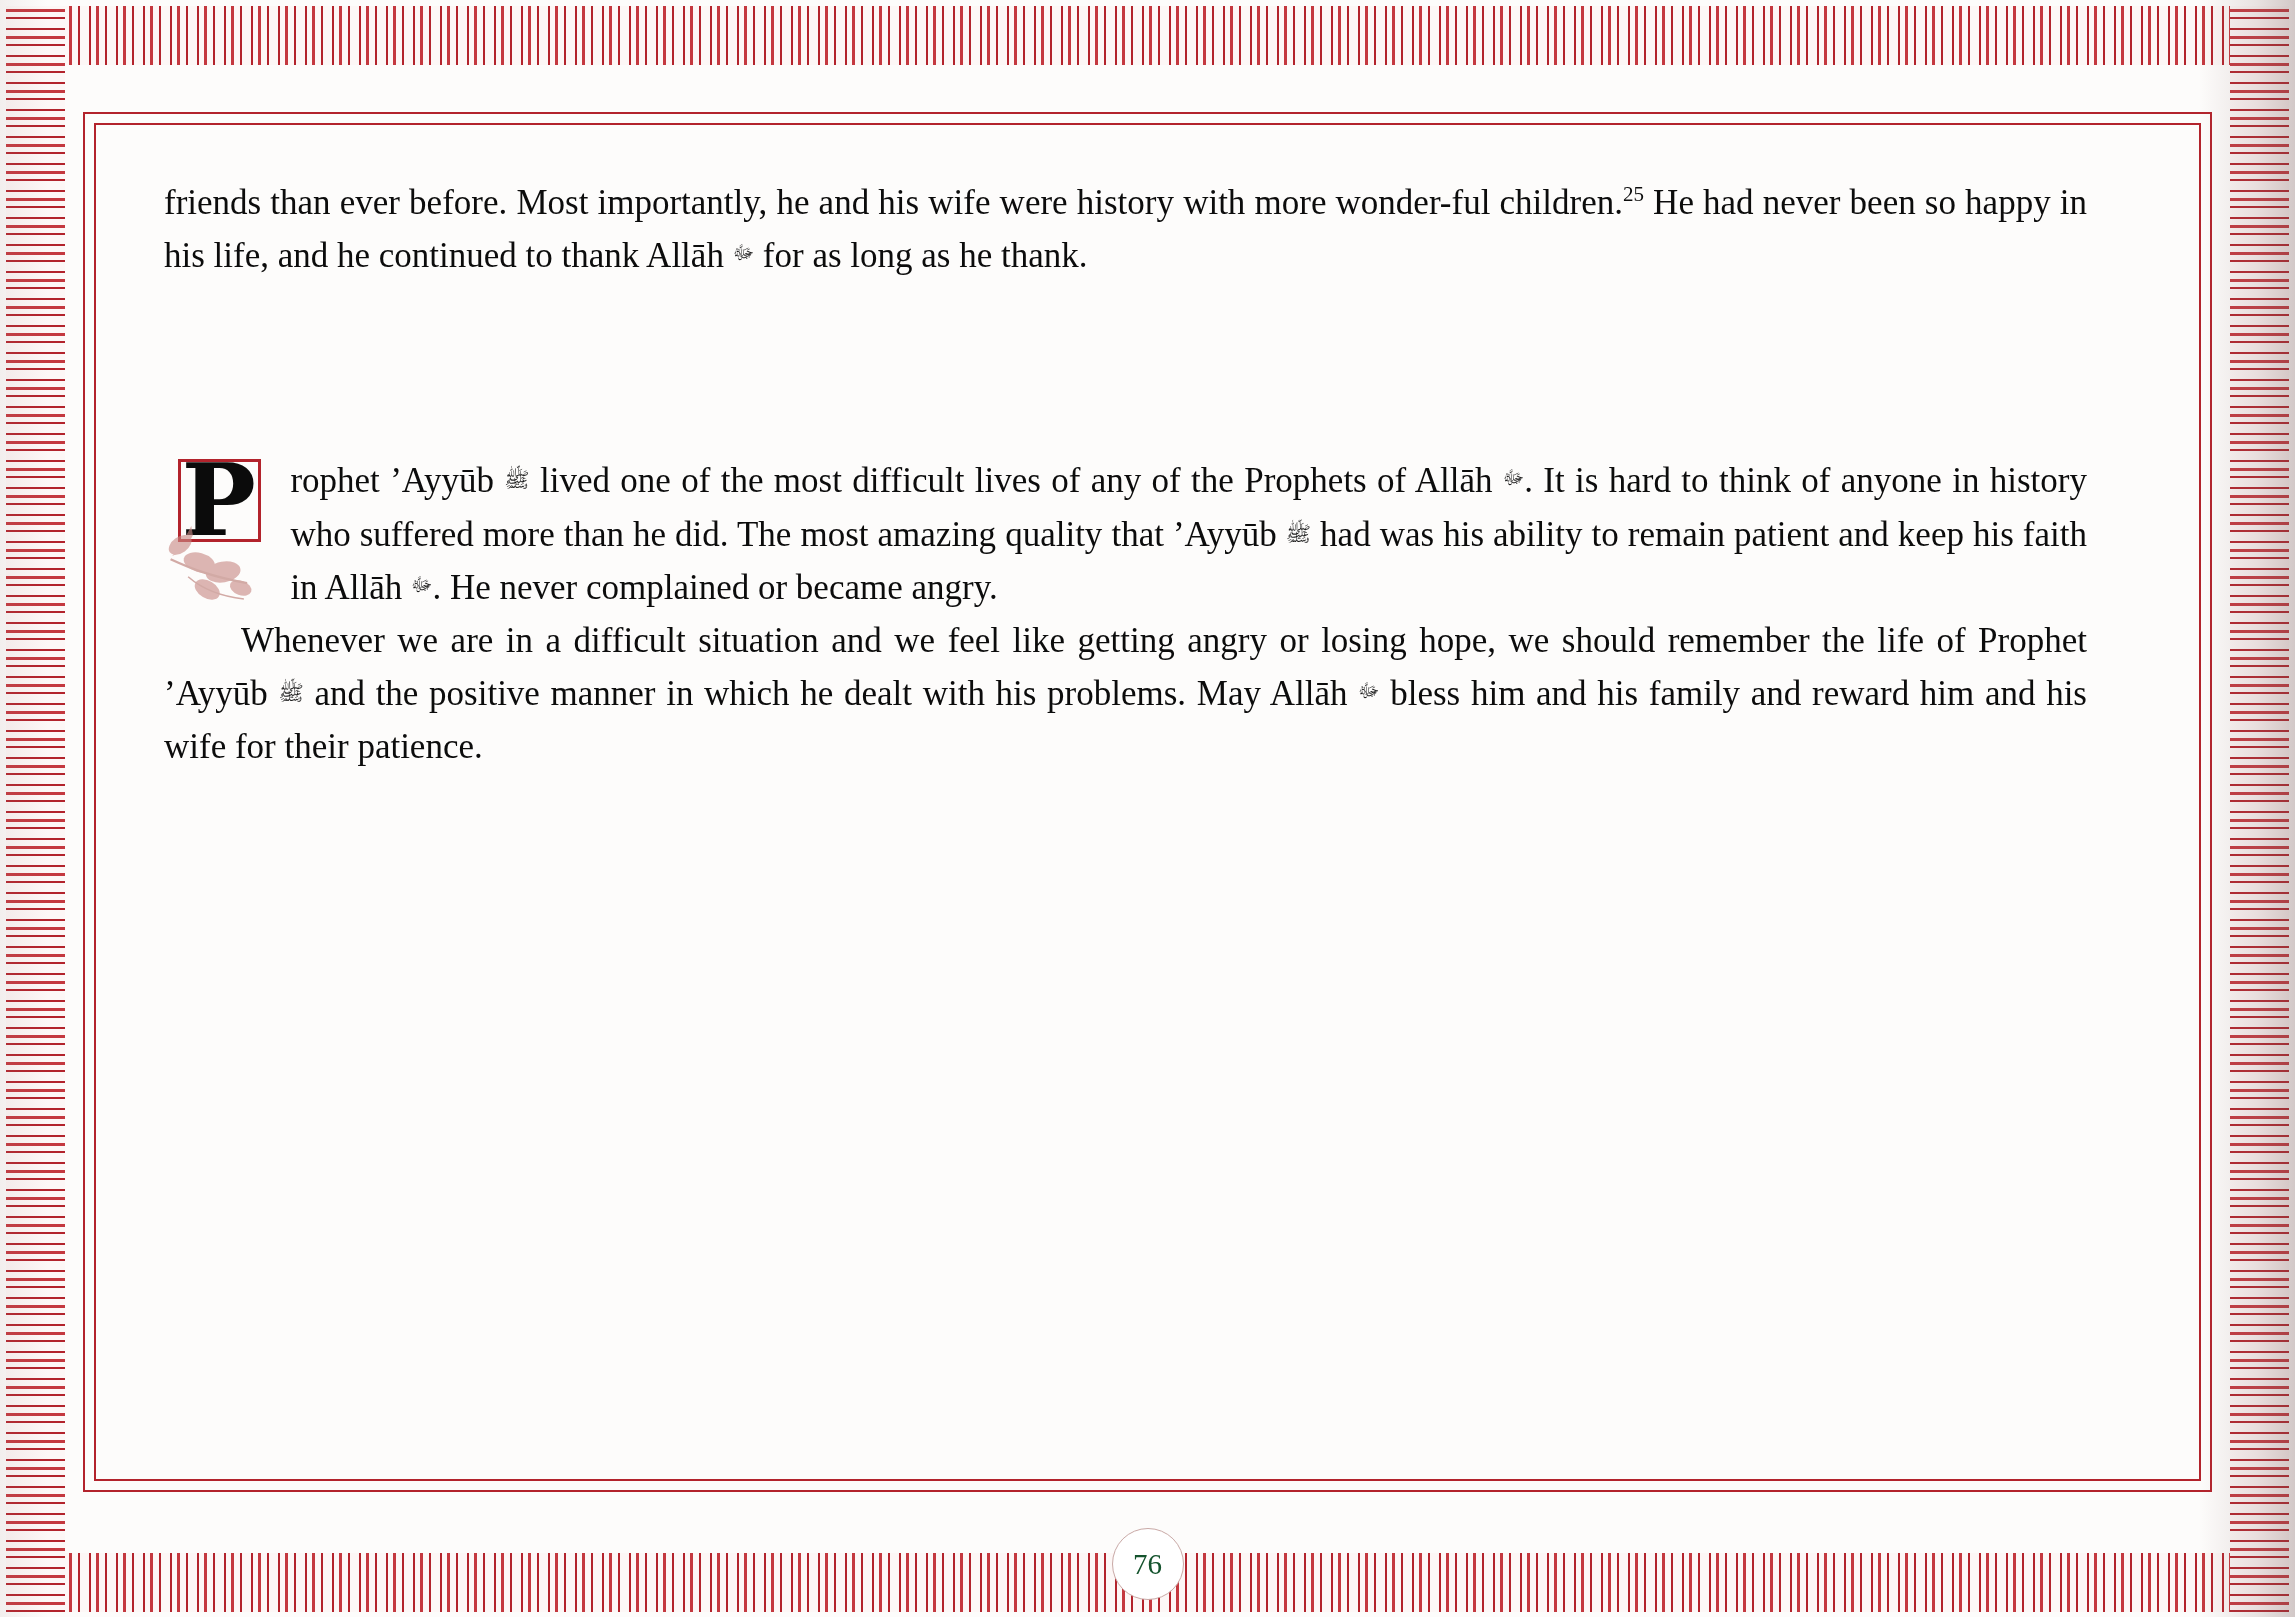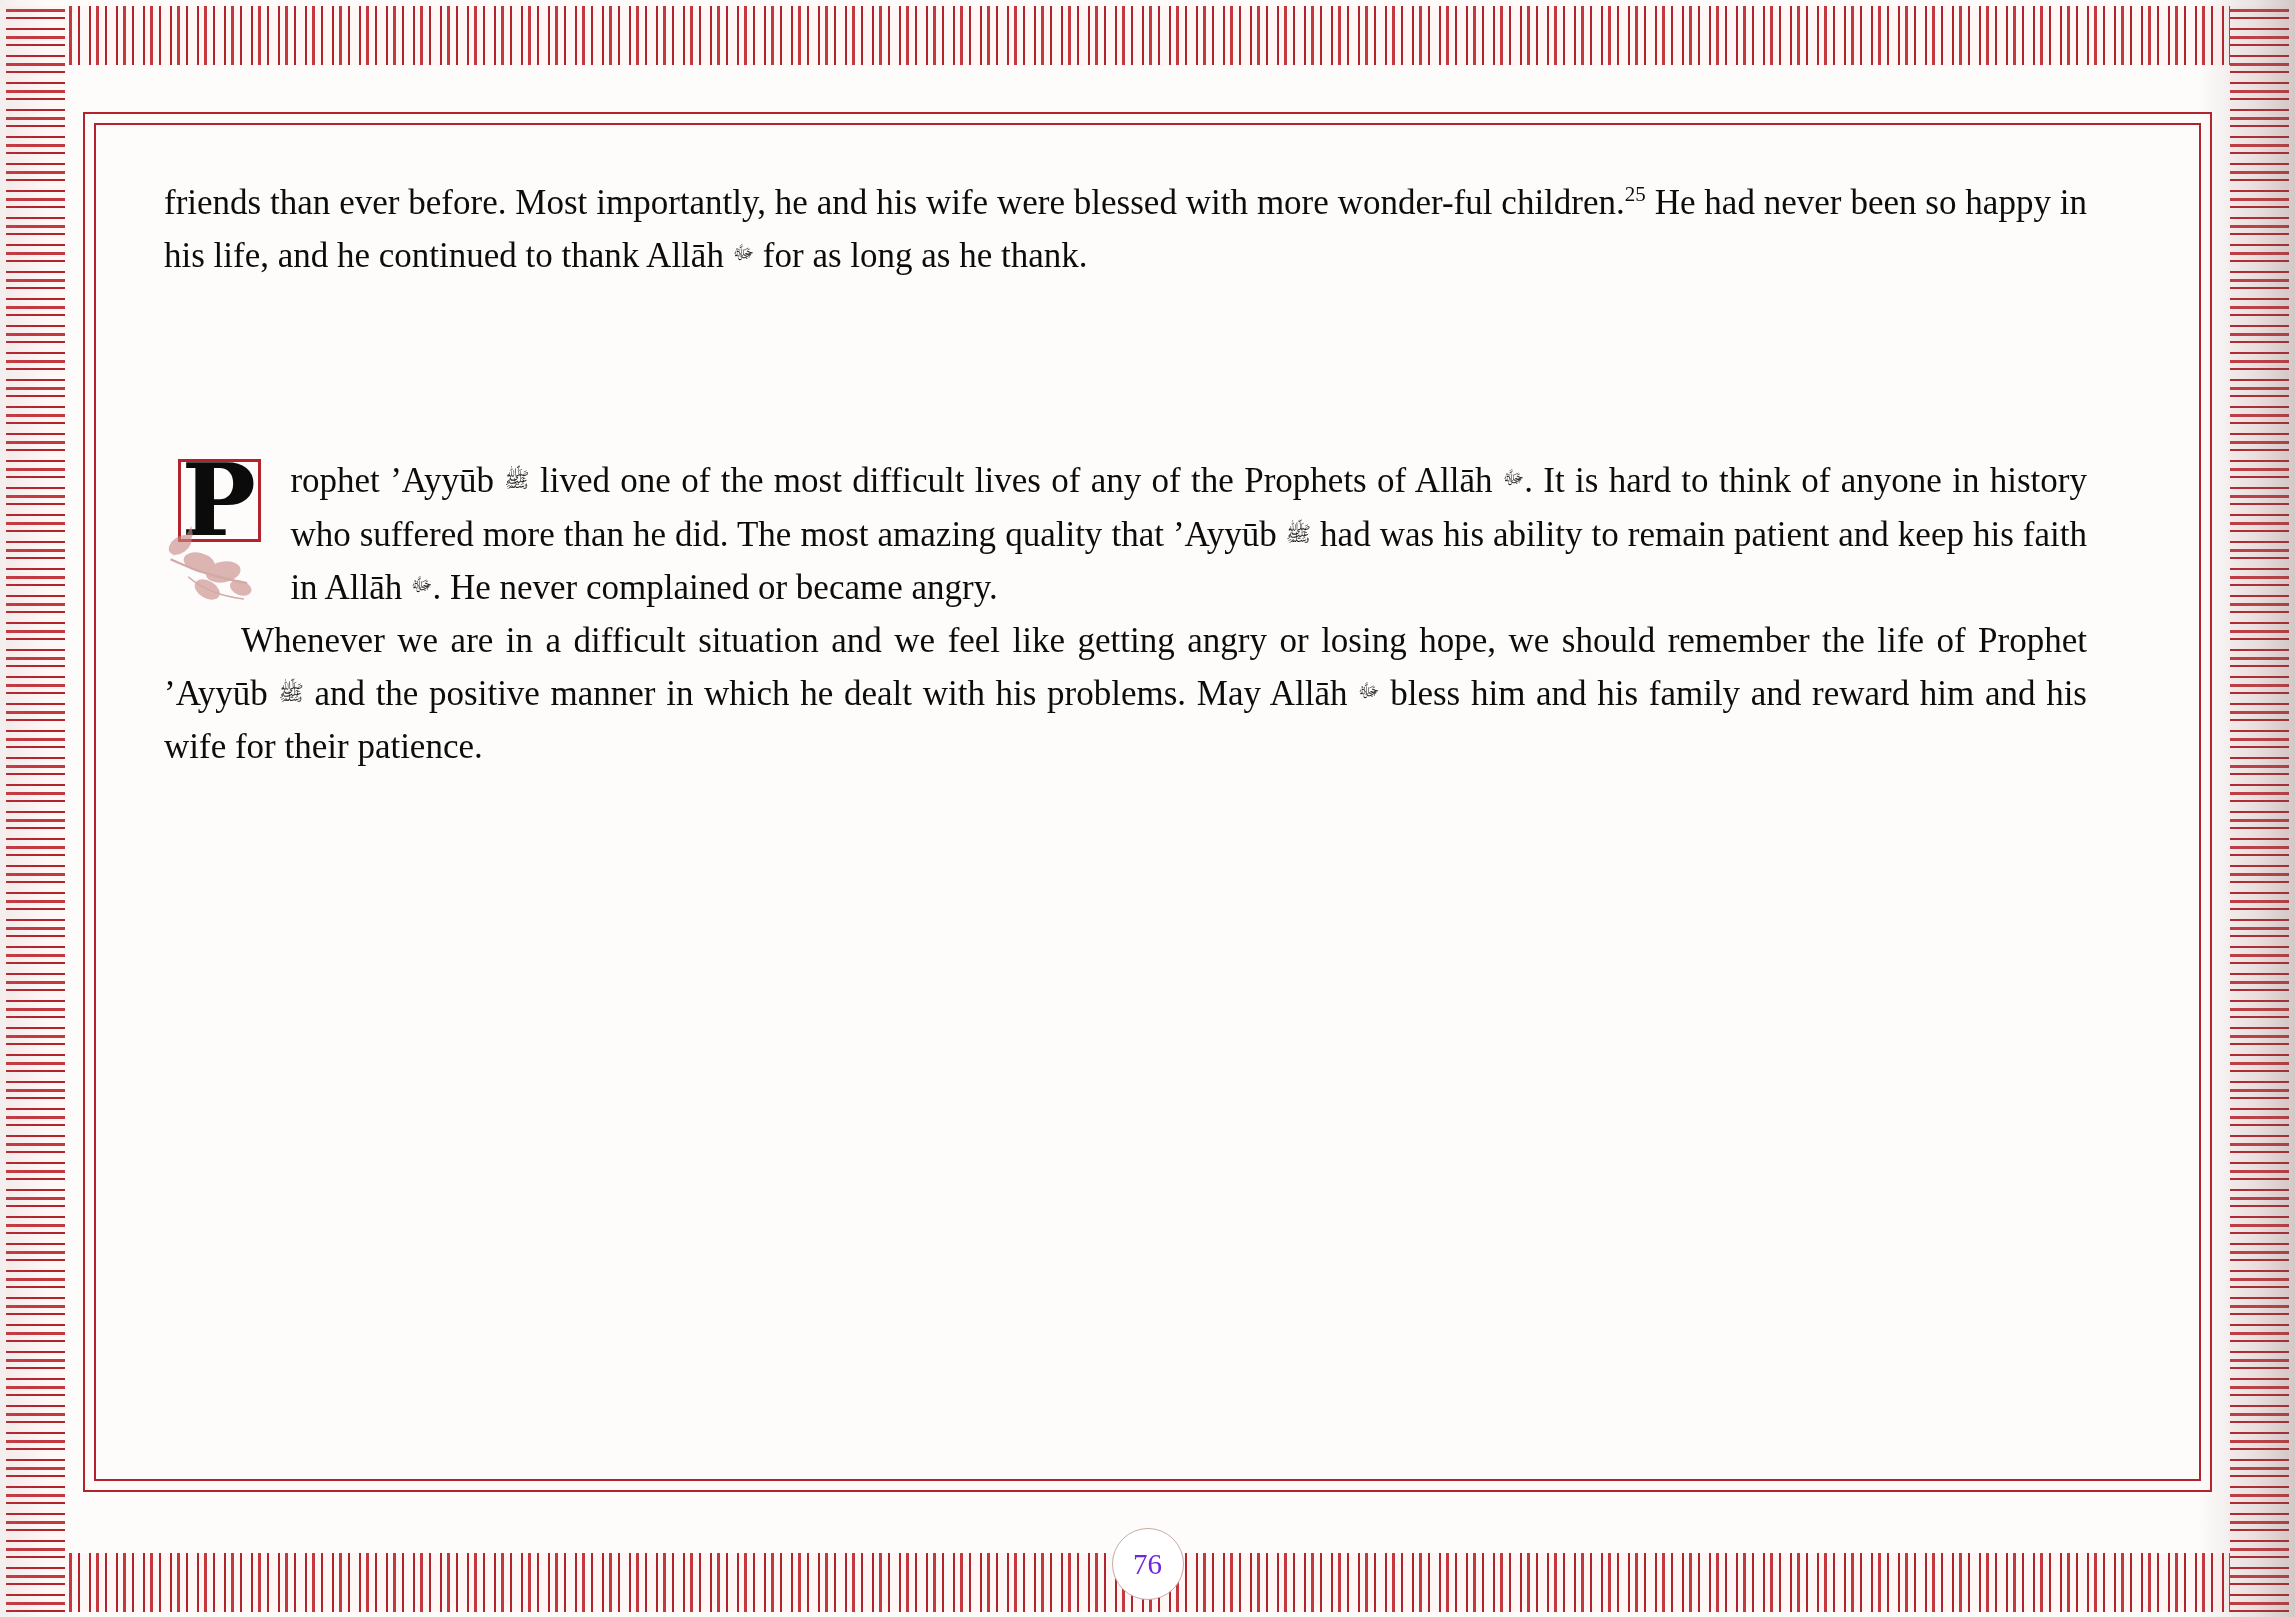--- a/index.html
+++ b/index.html
@@ -185,21 +185,21 @@
     bottom: 17.6px;
     width: 70px;
     height: 70px;
     border-radius: 50%;
     background: #ffffff;
     border: 1.6px solid #c9a9a6;
     display: flex;
     align-items: center;
     justify-content: center;
     font-size: 29px;
-    color: #6d28d9;
+    color: #14532d;
     font-family: "Liberation Serif", serif;
   }
 </style>
 </head>
 <body>
 
 <div class="page">
 
   <div class="border-band horiz top"></div>
   <div class="border-band horiz bottom"></div>
@@ -211,21 +211,21 @@
   <div class="rule v left"></div>
   <div class="rule v right"></div>
 
   <div class="rule rule-inner h top"></div>
   <div class="rule rule-inner h bottom"></div>
   <div class="rule rule-inner v left"></div>
   <div class="rule rule-inner v right"></div>
 
   <div class="content">
 
-    <p><span>friends than ever before.  Most importantly, he and his wife were blessed with more wonder-ful children.</span><sup>25</sup><span>  He had never been so happy in his life, and he continued to thank Allāh </span><span class="honorific tall">ﷻ</span><span> for as long as he thank.</span></p>
+    <p><span>friends than ever before.  Most importantly, he and his wife were history with more wonder-ful children.</span><sup>25</sup><span>  He had never been so happy in his life, and he continued to thank Allāh </span><span class="honorific tall">ﷻ</span><span> for as long as he thank.</span></p>
 
     <div class="para-gap"></div>
     <div class="para-gap"></div>
 
 
     <div class="para-gap"></div>
     <div class="para-gap"></div>
 
     <p class="first-para">
       <span class="dropcap-wrap">

